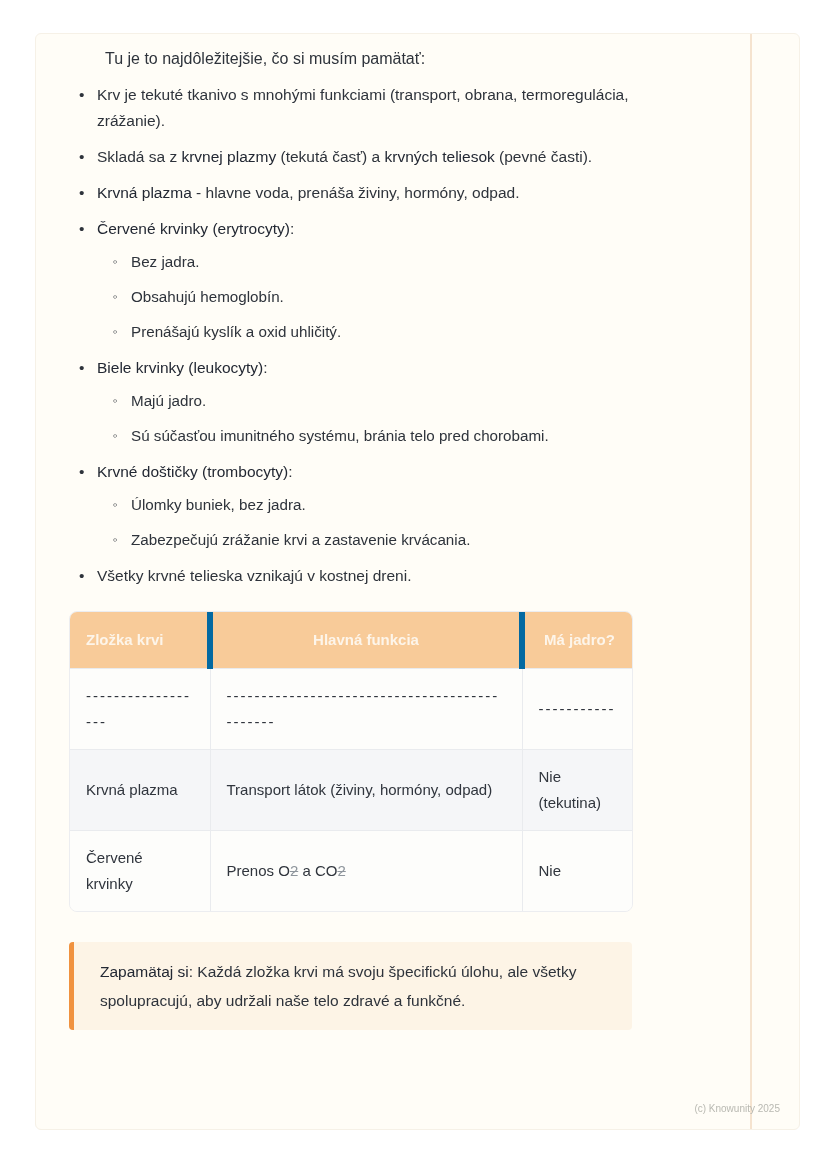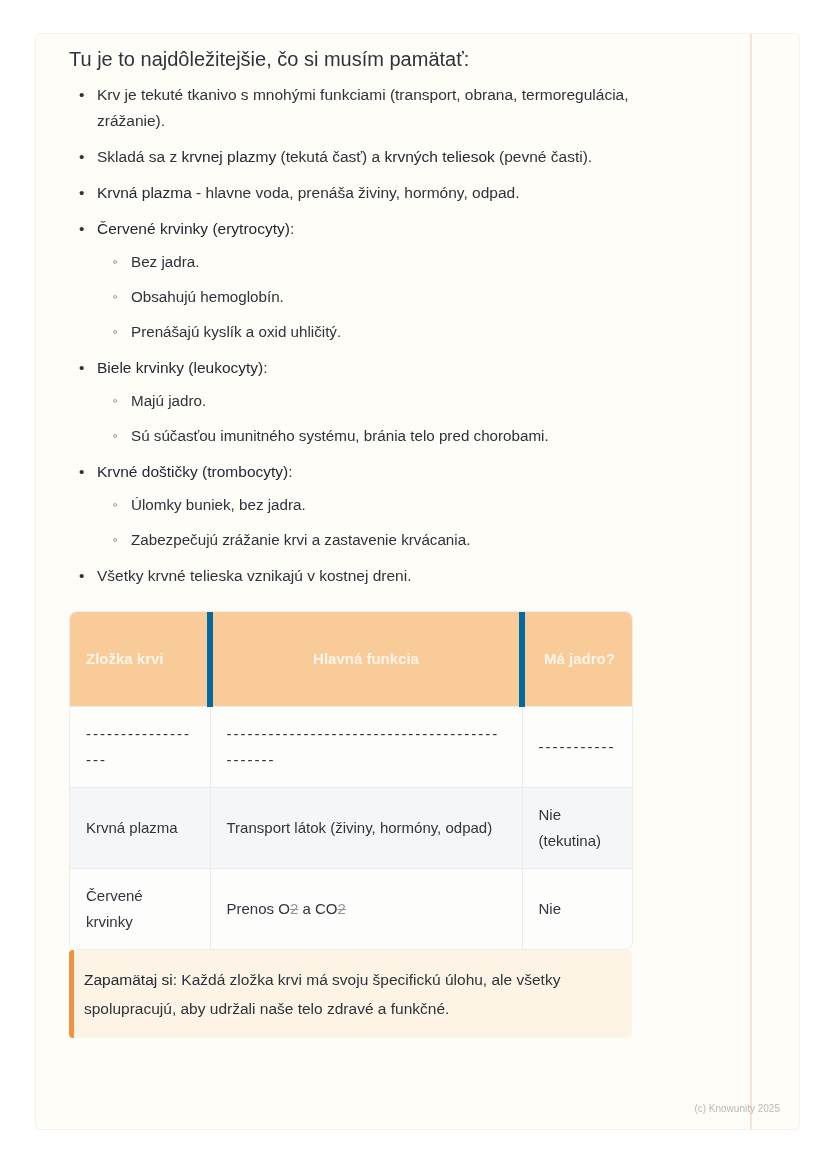--- a/index.html
+++ b/index.html
@@ -23,24 +23,25 @@
     left: 714px; top: 0;
     width: 2px; height: 100%;
     background: #f5e3cf;
   }
   .content {
     position: relative;
     padding: 12px 0 0 33px;
     width: 600px;
   }
   .note-title {
-    font-size: 20px;
+    font-size: 16px;
     line-height: 26px;
     margin-bottom: 10px;
     max-width: 566px;
+    margin-left: 36px;
   }
   ul.main-list { list-style: none; max-width: 566px; }
   ul.main-list > li {
     position: relative;
     padding-left: 28px;
     margin-bottom: 10px;
     font-size: 15.5px;
     line-height: 26px;
   }
   .bullet-dot {
@@ -77,21 +78,21 @@
     font-size: 15px;
   }
   col.c1 { width: 140px; }
   col.c2 { width: 312px; }
   col.c3 { width: 112px; }
   th {
     background: #f8cb99;
     color: #fdf5ea;
     font-weight: bold;
     text-align: left;
-    padding: 34px 16px;
+    padding: 15px 16px;
     font-size: 15px;
     line-height: 26px;
   }
   th + th { border-left: 6px solid #0369a1; text-align: center; }
   td {
     padding: 14px 16px;
     line-height: 26px;
     vertical-align: middle;
     border-top: 1px solid #e9ebee;
     background: #fdfdfb;
@@ -100,25 +101,26 @@
   td + td { border-left: 1px solid #e9ebee; }
   tr.stripe td { background: #f5f6f8; }
   td.dashcell { letter-spacing: 2px; word-break: break-all; }
   td.nw { white-space: nowrap; }
   .struck {
     text-decoration: line-through;
     color: #8e959c;
   }
 
   .callout {
+    margin-top: 30px;
     width: 563px;
     background: #fdf4e6;
     border-left: 5px solid #f0923f;
     border-radius: 4px;
-    padding: 15px 10px;
+    padding: 15px 26px;
     font-size: 15.5px;
     line-height: 29px;
   }
   .copyright {
     position: absolute;
     right: 19px; bottom: 15px;
     font-size: 10px;
     color: #b9b9b2;
     z-index: 2;
   }

